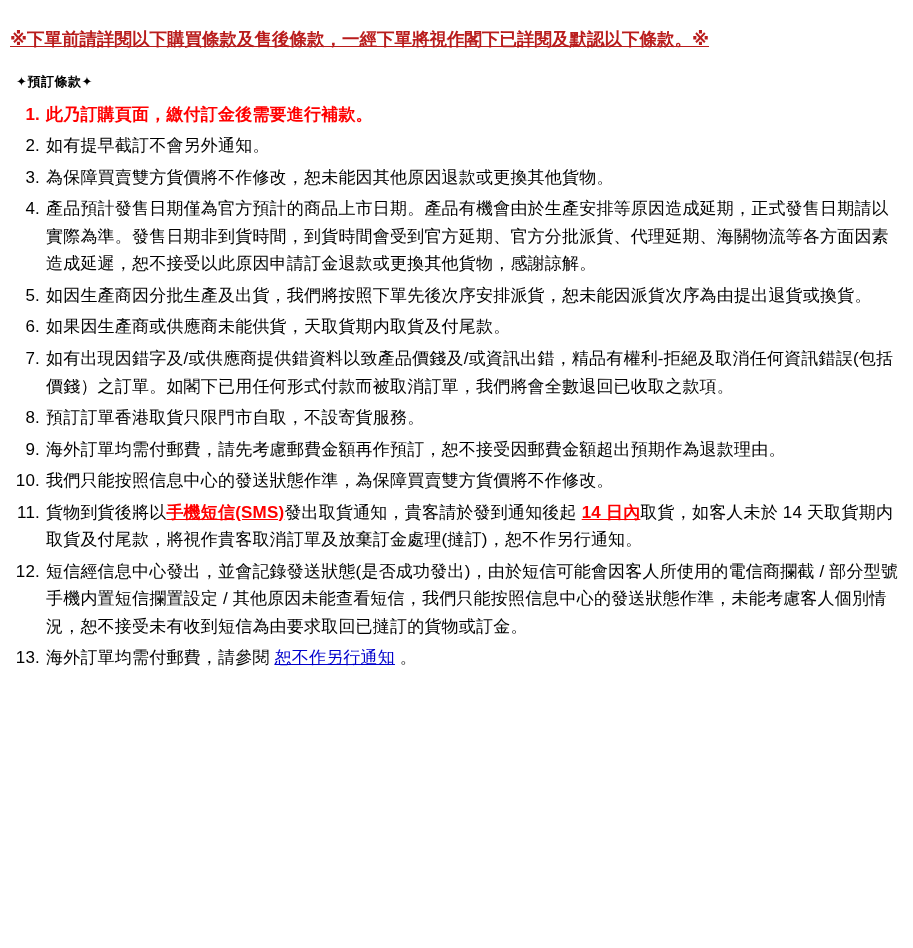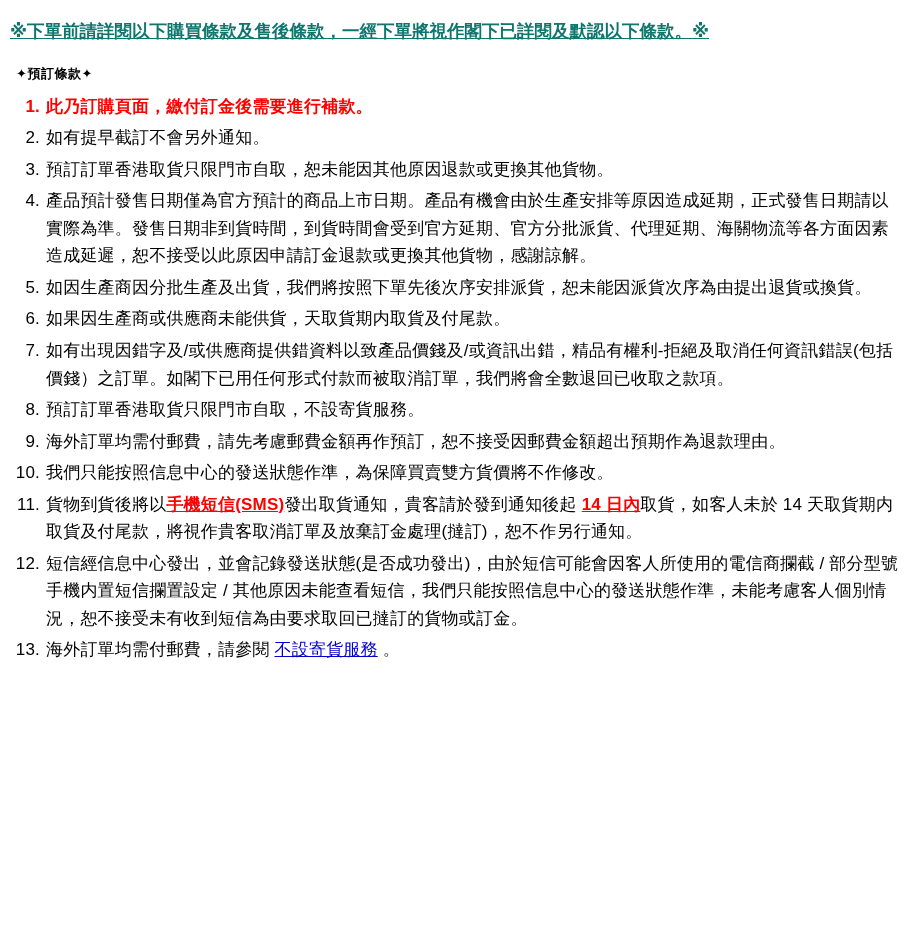--- a/index.html
+++ b/index.html
@@ -13,26 +13,26 @@
     font-family: "Liberation Sans", "DejaVu Sans", sans-serif;
     color: #000000;
     -webkit-font-smoothing: antialiased;
   }
   .page {
     width: 913px;
     box-sizing: border-box;
     padding: 10px 12px 4px 6px;
   }
   .notice {
-    color: #0f766e;
+    color: #b91c1c;
     font-weight: bold;
     font-size: 17.5px;
     text-decoration: underline;
     letter-spacing: 0px;
-    margin: 10px 0 0 4px;
+    margin: 18px 0 0 4px;
     line-height: 1.3;
   }
   .section-title {
     font-weight: bold;
     font-size: 13px;
     margin: 22px 0 6px 10px;
     letter-spacing: 0.5px;
   }
   ol.terms {
     list-style: none;
@@ -80,26 +80,26 @@
 
 <div class="page">
 
   <div class="notice">※下單前請詳閱以下購買條款及售後條款，一經下單將視作閣下已詳閱及默認以下條款。※</div>
 
   <div class="section-title">✦預訂條款✦</div>
 
   <ol class="terms">
       <li class="red"><span>此乃訂購頁面，繳付訂金後需要進行補款。</span></li>
       <li><span>如有提早截訂不會另外通知。</span></li>
-      <li><span>預訂訂單香港取貨只限門市自取，恕未能因其他原因退款或更換其他貨物。</span></li>
+      <li><span>為保障買賣雙方貨價將不作修改，恕未能因其他原因退款或更換其他貨物。</span></li>
       <li><span>產品預計發售日期僅為官方預計的商品上市日期。產品有機會由於生產安排等原因造成延期，正式發售日期請以實際為準。發售日期非到貨時間，到貨時間會受到官方延期、官方分批派貨、代理延期、海關物流等各方面因素造成延遲，恕不接受以此原因申請訂金退款或更換其他貨物，感謝諒解。</span></li>
       <li><span>如因生產商因分批生產及出貨，我們將按照下單先後次序安排派貨，恕未能因派貨次序為由提出退貨或換貨。</span></li>
       <li><span>如果因生產商或供應商未能供貨，天取貨期内取貨及付尾款。</span></li>
       <li><span>如有出現因錯字及/或供應商提供錯資料以致產品價錢及/或資訊出錯，精品有權利-拒絕及取消任何資訊錯誤(包括價錢）之訂單。如閣下已用任何形式付款而被取消訂單，我們將會全數退回已收取之款項。</span></li>
       <li><span>預訂訂單香港取貨只限門市自取，不設寄貨服務。</span></li>
       <li><span>海外訂單均需付郵費，請先考慮郵費金額再作預訂，恕不接受因郵費金額超出預期作為退款理由。</span></li>
       <li><span>我們只能按照信息中心的發送狀態作準，為保障買賣雙方貨價將不作修改。</span></li>
       <li><span>貨物到貨後將以</span><span class="u-red">手機短信(SMS)</span><span>發出取貨通知，貴客請於發到通知後起 </span><span class="u-red">14 日內</span><span>取貨，如客人未於 14 天取貨期内取貨及付尾款，將視作貴客取消訂單及放棄訂金處理(撻訂)，恕不作另行通知。</span></li>
       <li><span>短信經信息中心發出，並會記錄發送狀態(是否成功發出)，由於短信可能會因客人所使用的電信商攔截 / 部分型號手機内置短信攔置設定 / 其他原因未能查看短信，我們只能按照信息中心的發送狀態作準，未能考慮客人個別情況，恕不接受未有收到短信為由要求取回已撻訂的貨物或訂金。</span></li>
-      <li><span>海外訂單均需付郵費，請參閱 </span><span class="link">不設寄貨服務</span><span> 。</span></li>
+      <li><span>海外訂單均需付郵費，請參閱 </span><span class="link">恕不作另行通知</span><span> 。</span></li>
     </ol>
 
 </div>
 
 </body></html>

